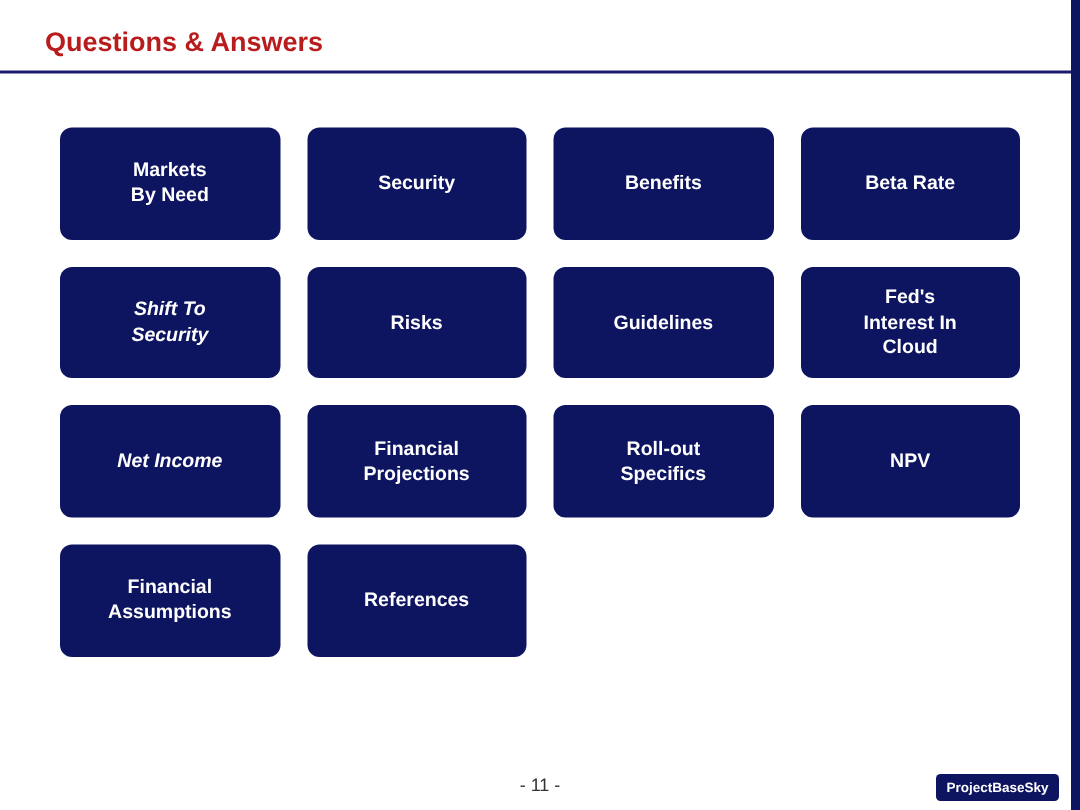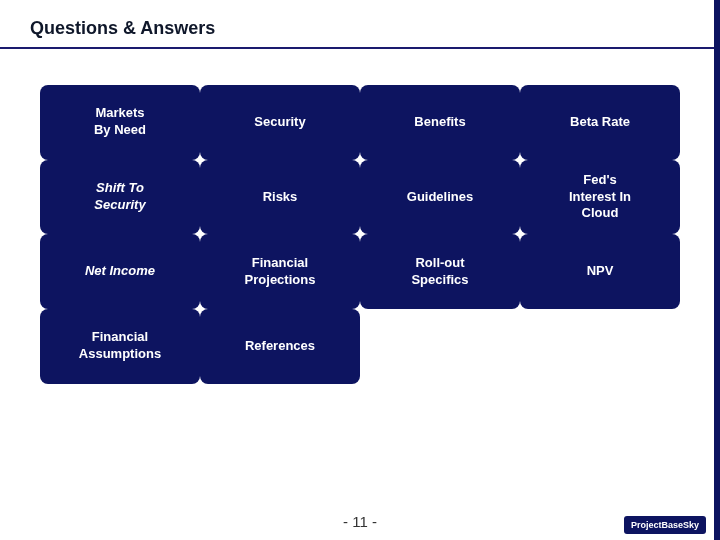--- a/index.html
+++ b/index.html
@@ -11,27 +11,27 @@
       overflow: hidden;
       position: relative;
     }
     .header {
       padding: 18px 30px 8px 30px;
       border-bottom: 2px solid #1a1a6e;
     }
     .header-title {
       font-size: 18px;
       font-weight: bold;
-      color: #0f172a;
+      color: #b91c1c;
     }
     .grid-container {
       display: grid;
       grid-template-columns: repeat(4, 1fr);
       grid-template-rows: repeat(4, 1fr);
-      gap: 0;
+      gap: 18px;
       padding: 28px 40px;
       margin-top: 8px;
     }
     .btn {
       background-color: #0d1460;
       color: #ffffff;
       border: none;
       border-radius: 8px;
       font-size: 13px;
       font-weight: bold;
@@ -47,21 +47,21 @@
     .footer {
       position: absolute;
       bottom: 10px;
       left: 0;
       right: 0;
       display: flex;
       justify-content: center;
       align-items: center;
     }
     .page-number {
-      font-size: 15px;
+      font-size: 12px;
       color: #333;
     }
     .brand-badge {
       position: absolute;
       bottom: 6px;
       right: 14px;
       background-color: #0d1460;
       color: #ffffff;
       font-size: 9px;
       padding: 4px 7px;

